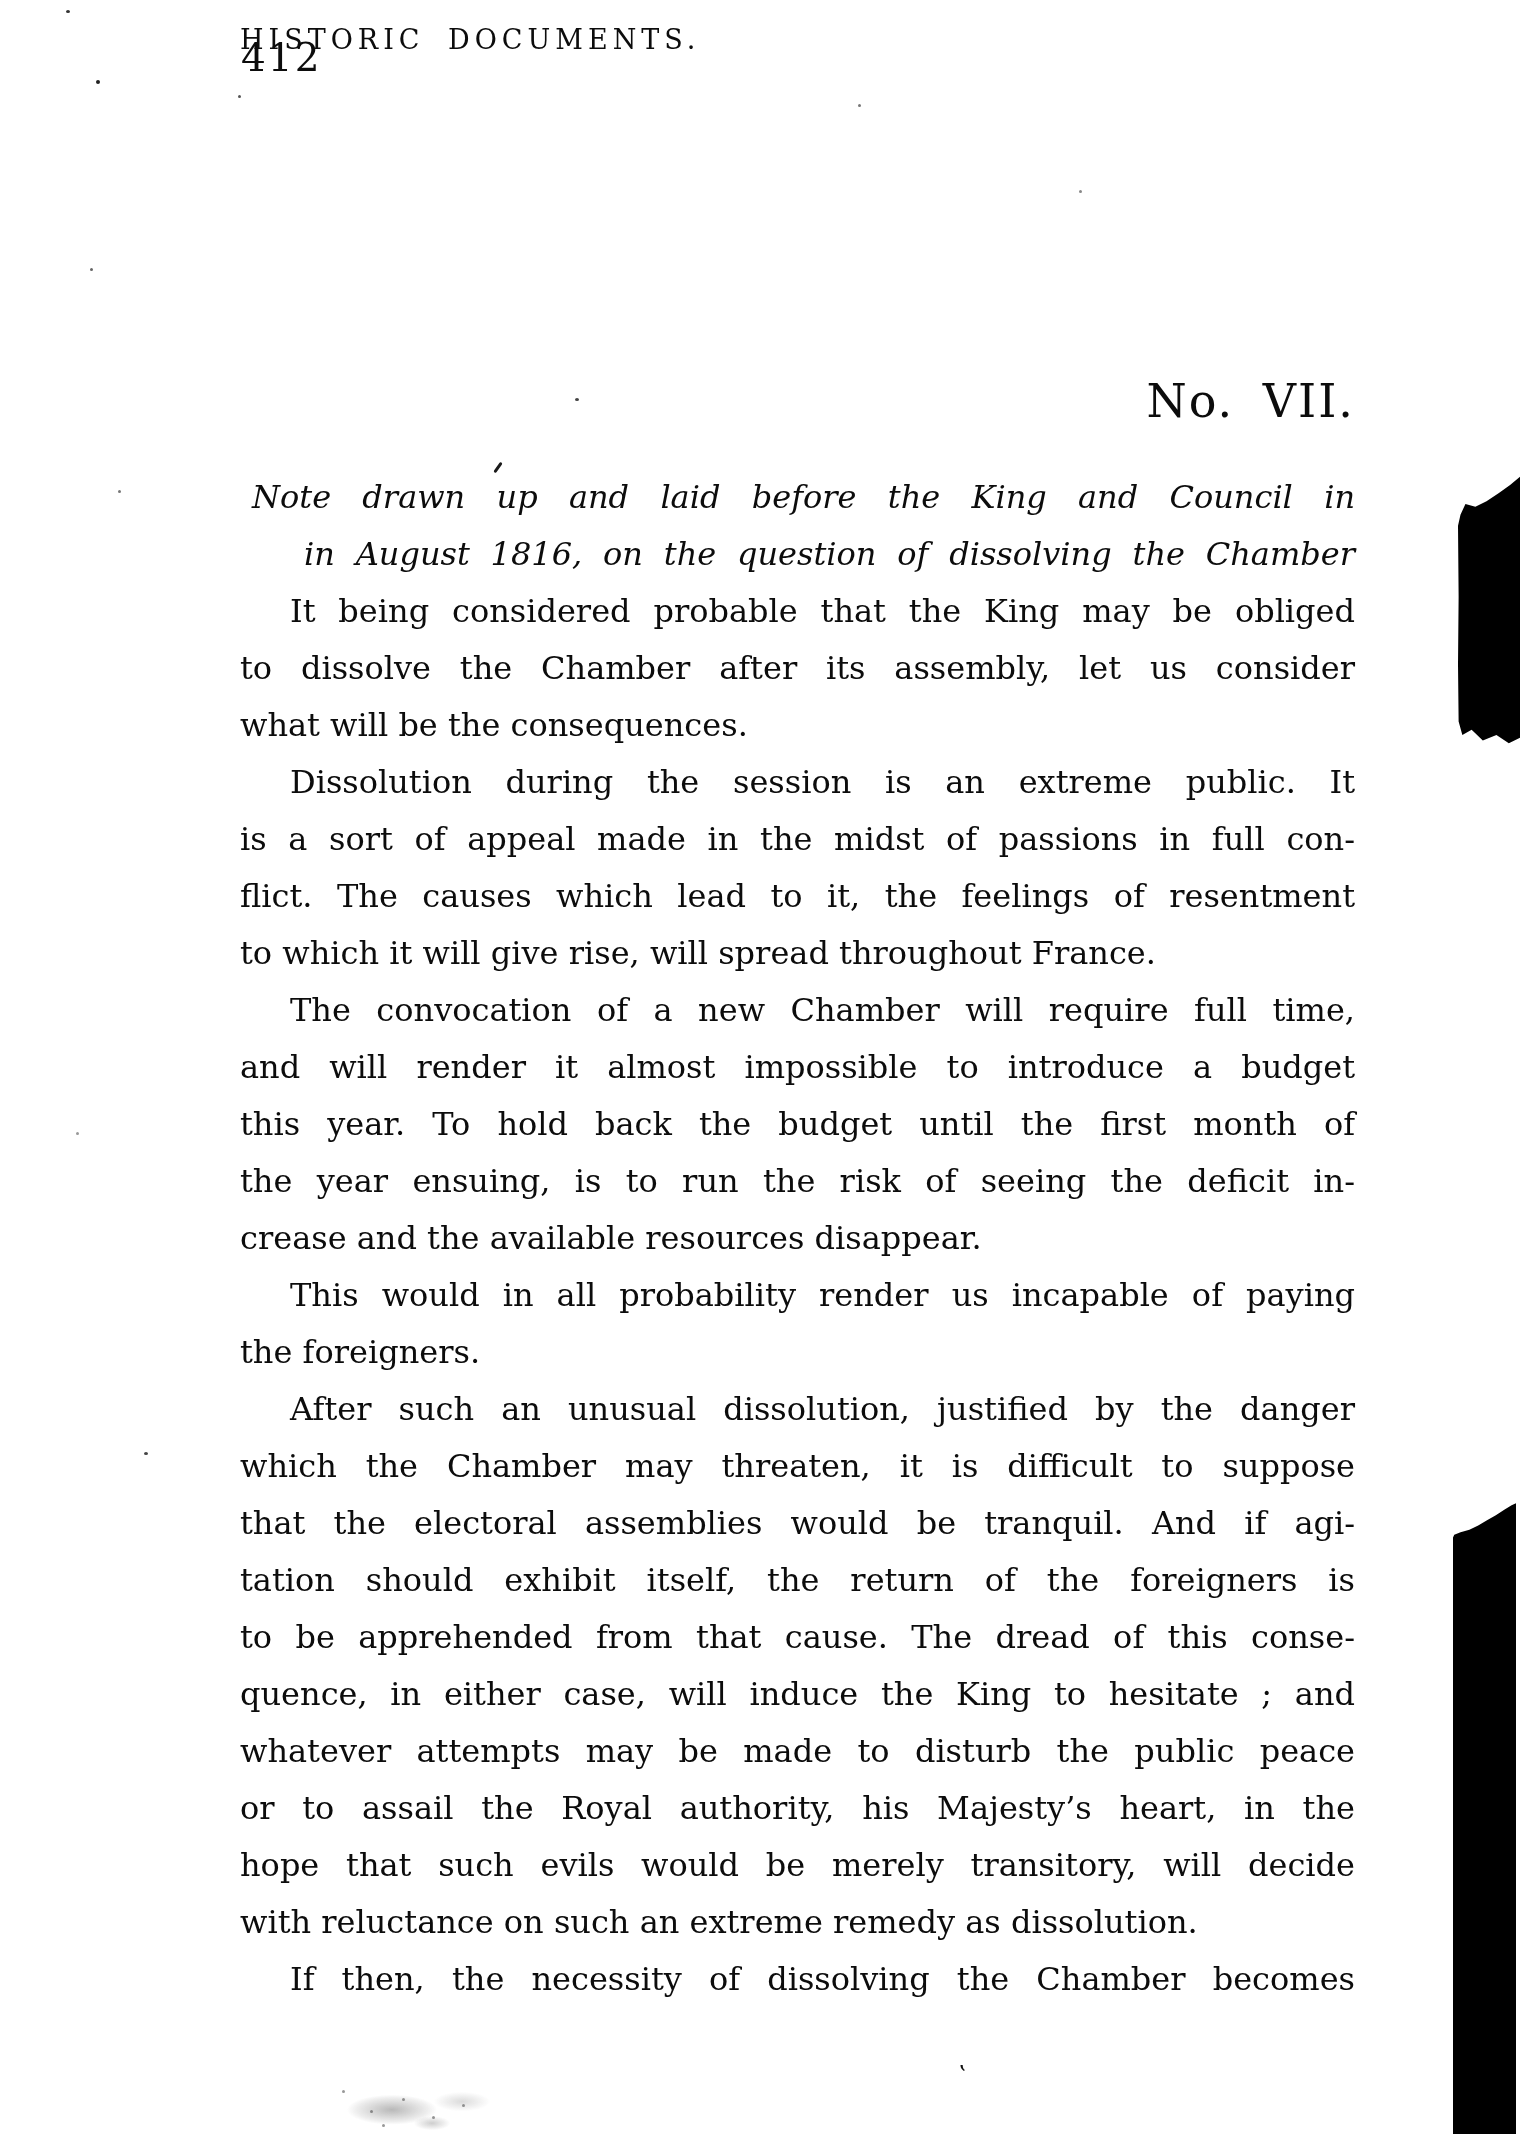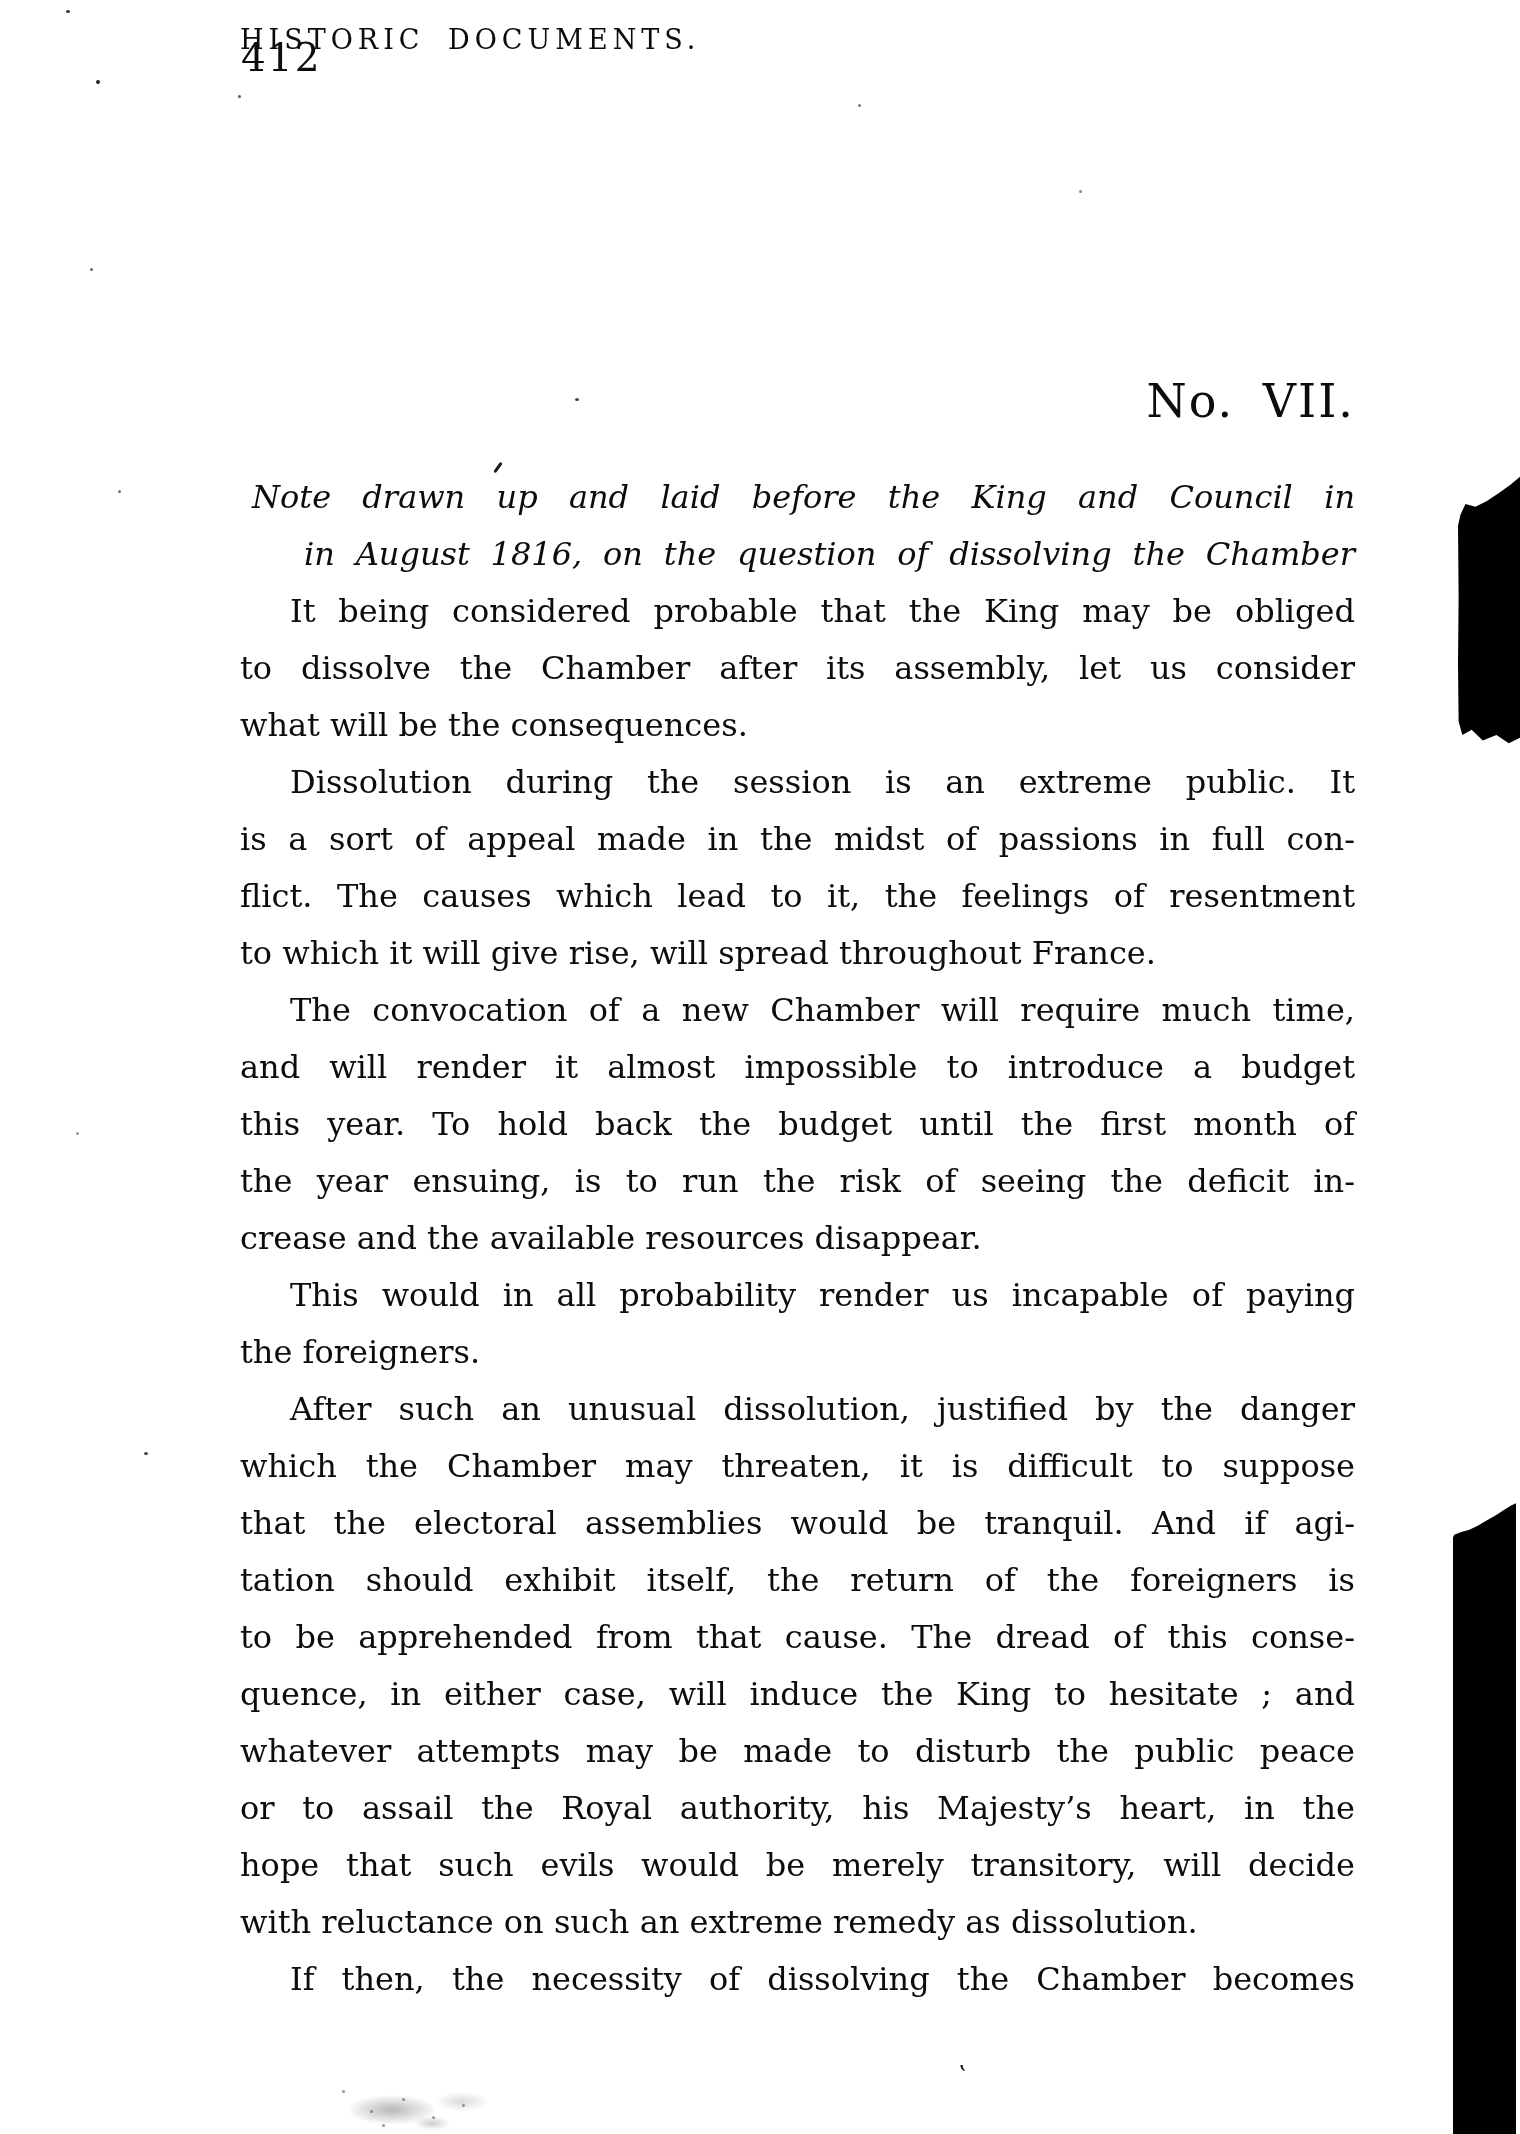--- a/index.html
+++ b/index.html
@@ -105,21 +105,21 @@
         <div class="line">to dissolve the Chamber after its assembly, let us consider</div>
         <div class="line last">what will be the consequences.</div>
       </div>
     <div class="para">
         <div class="line">Dissolution during the session is an extreme public.  It</div>
         <div class="line">is a sort of appeal made in the midst of passions in full con-</div>
         <div class="line">flict.  The causes which lead to it, the feelings of resentment</div>
         <div class="line last">to which it will give rise, will spread throughout France.</div>
       </div>
     <div class="para">
-        <div class="line">The convocation of a new Chamber will require much time,</div>
+        <div class="line">The convocation of a new Chamber will require full time,</div>
         <div class="line">and will render it almost impossible to introduce a budget</div>
         <div class="line">this year.  To hold back the budget until the first month of</div>
         <div class="line">the year ensuing, is to run the risk of seeing the deficit in-</div>
         <div class="line last">crease and the available resources disappear.</div>
       </div>
     <div class="para">
         <div class="line">This would in all probability render us incapable of paying</div>
         <div class="line last">the foreigners.</div>
       </div>
     <div class="para">

